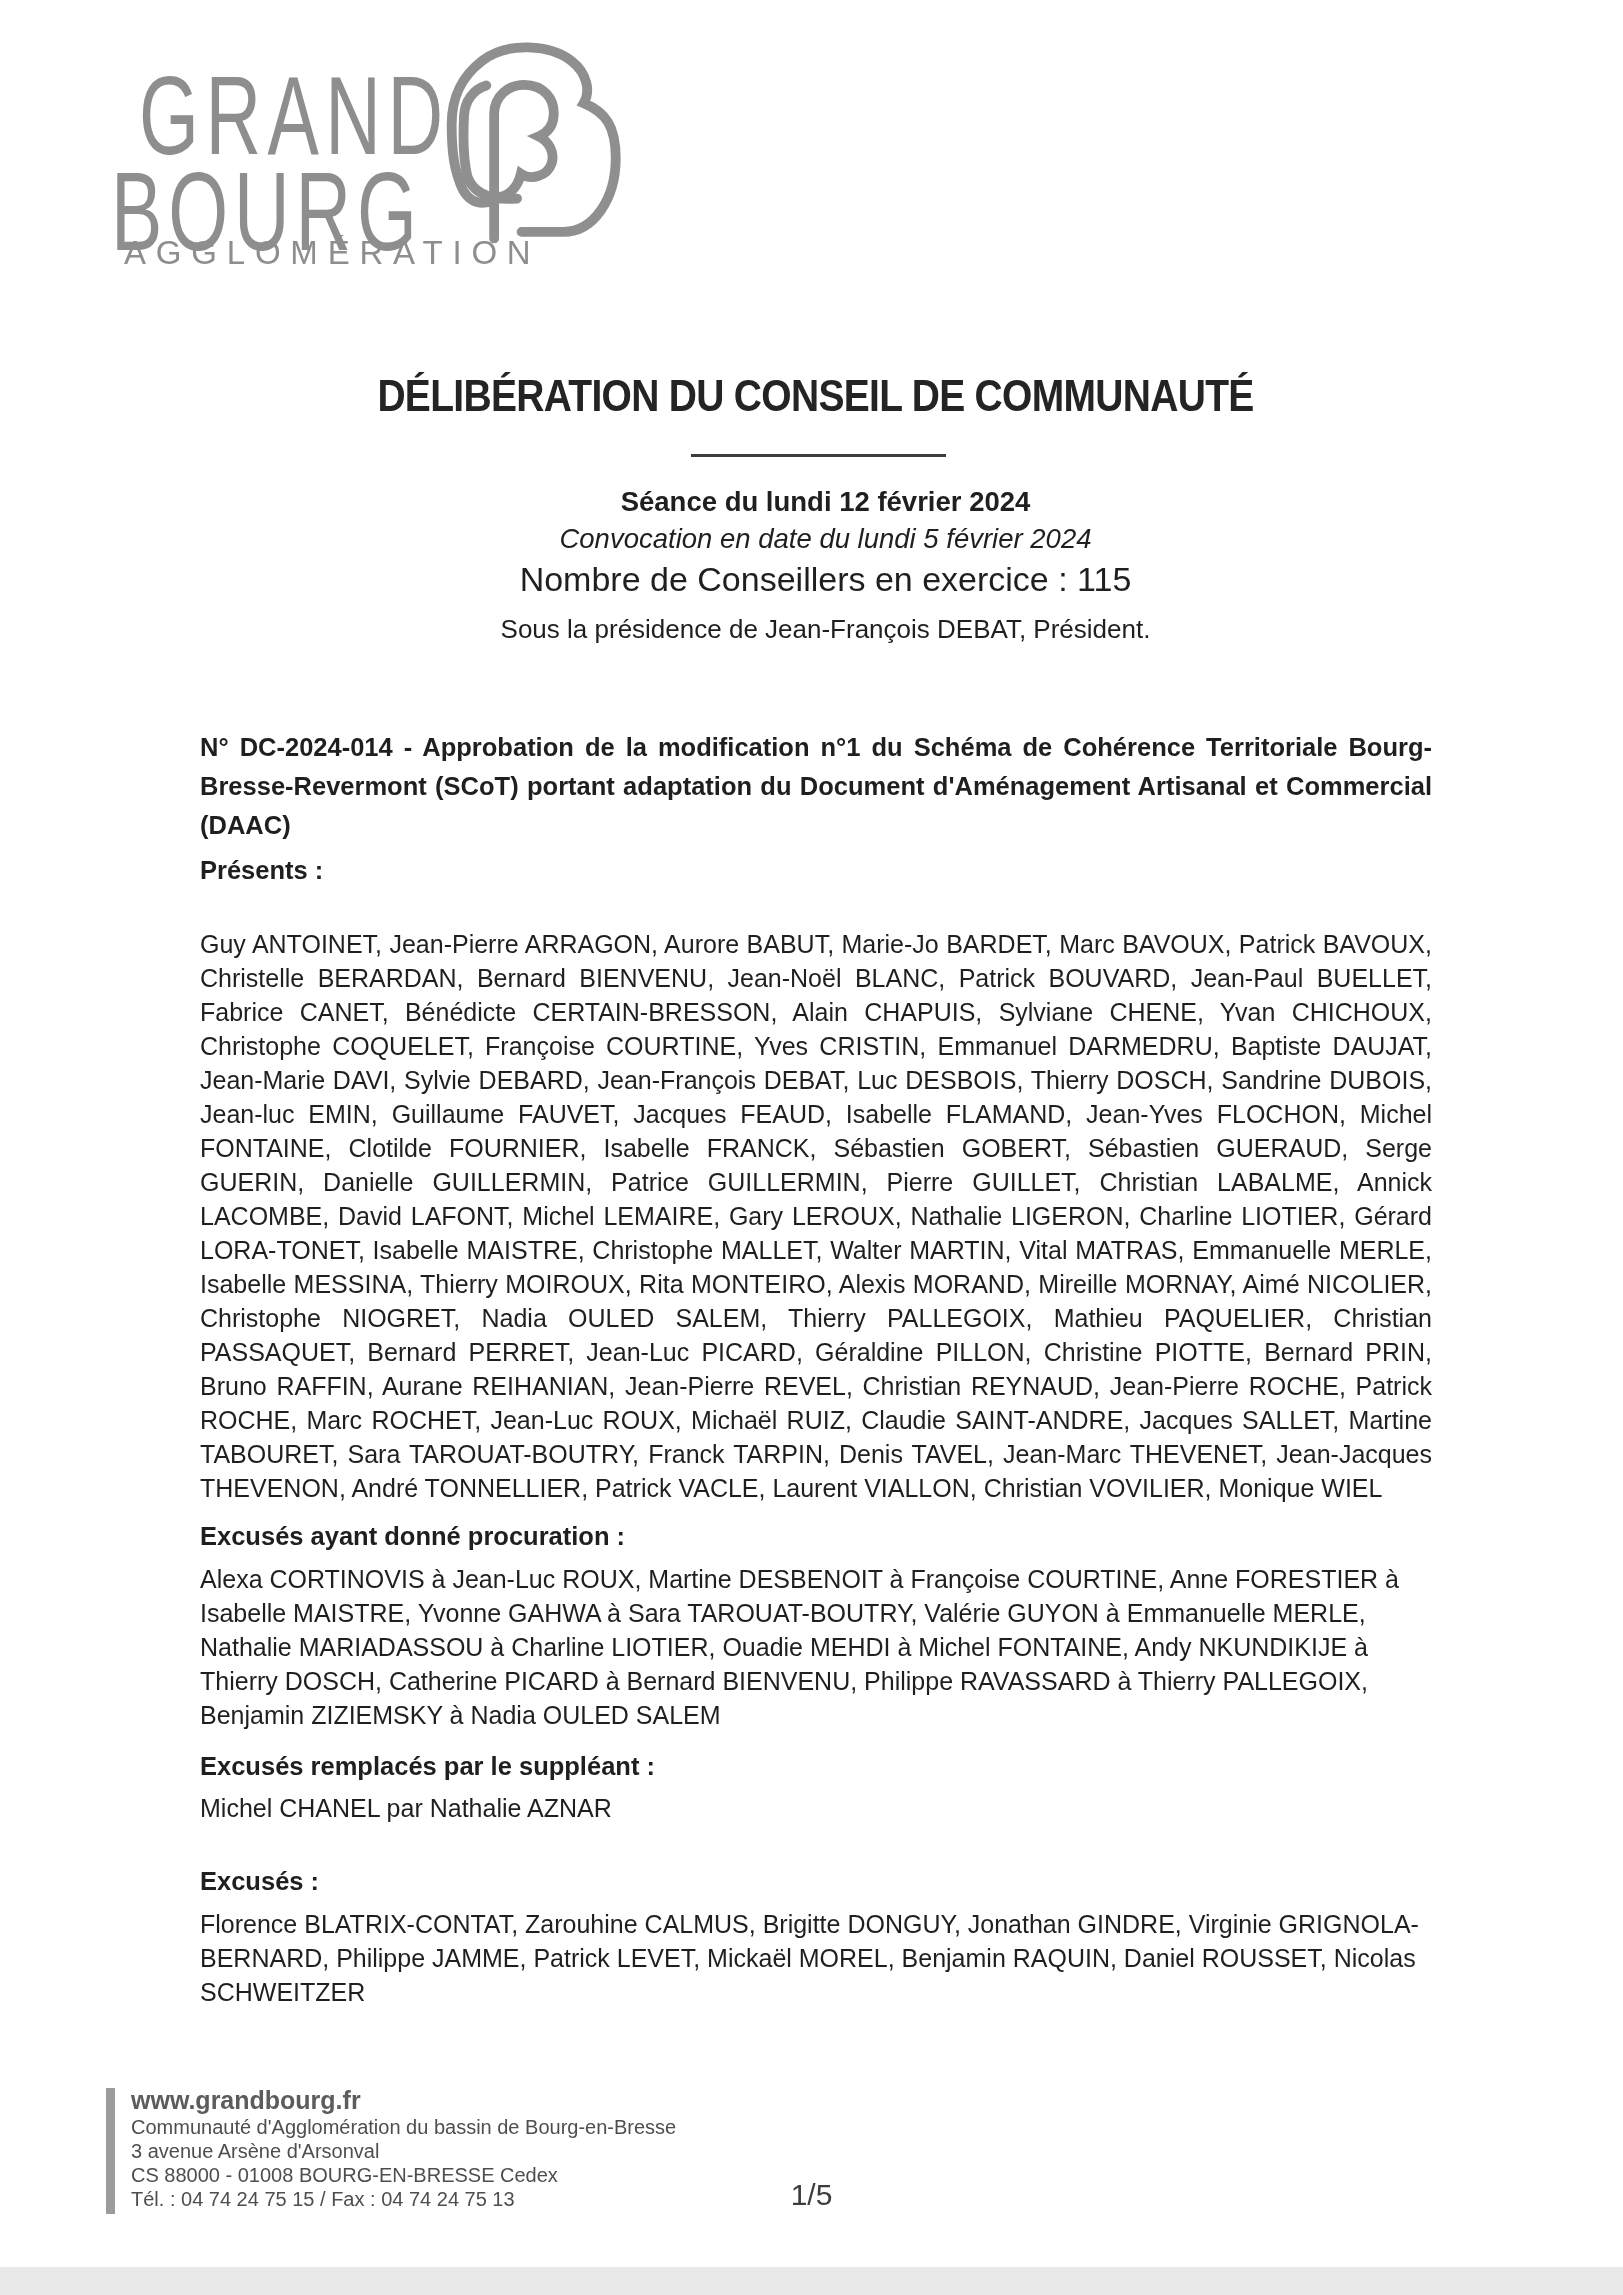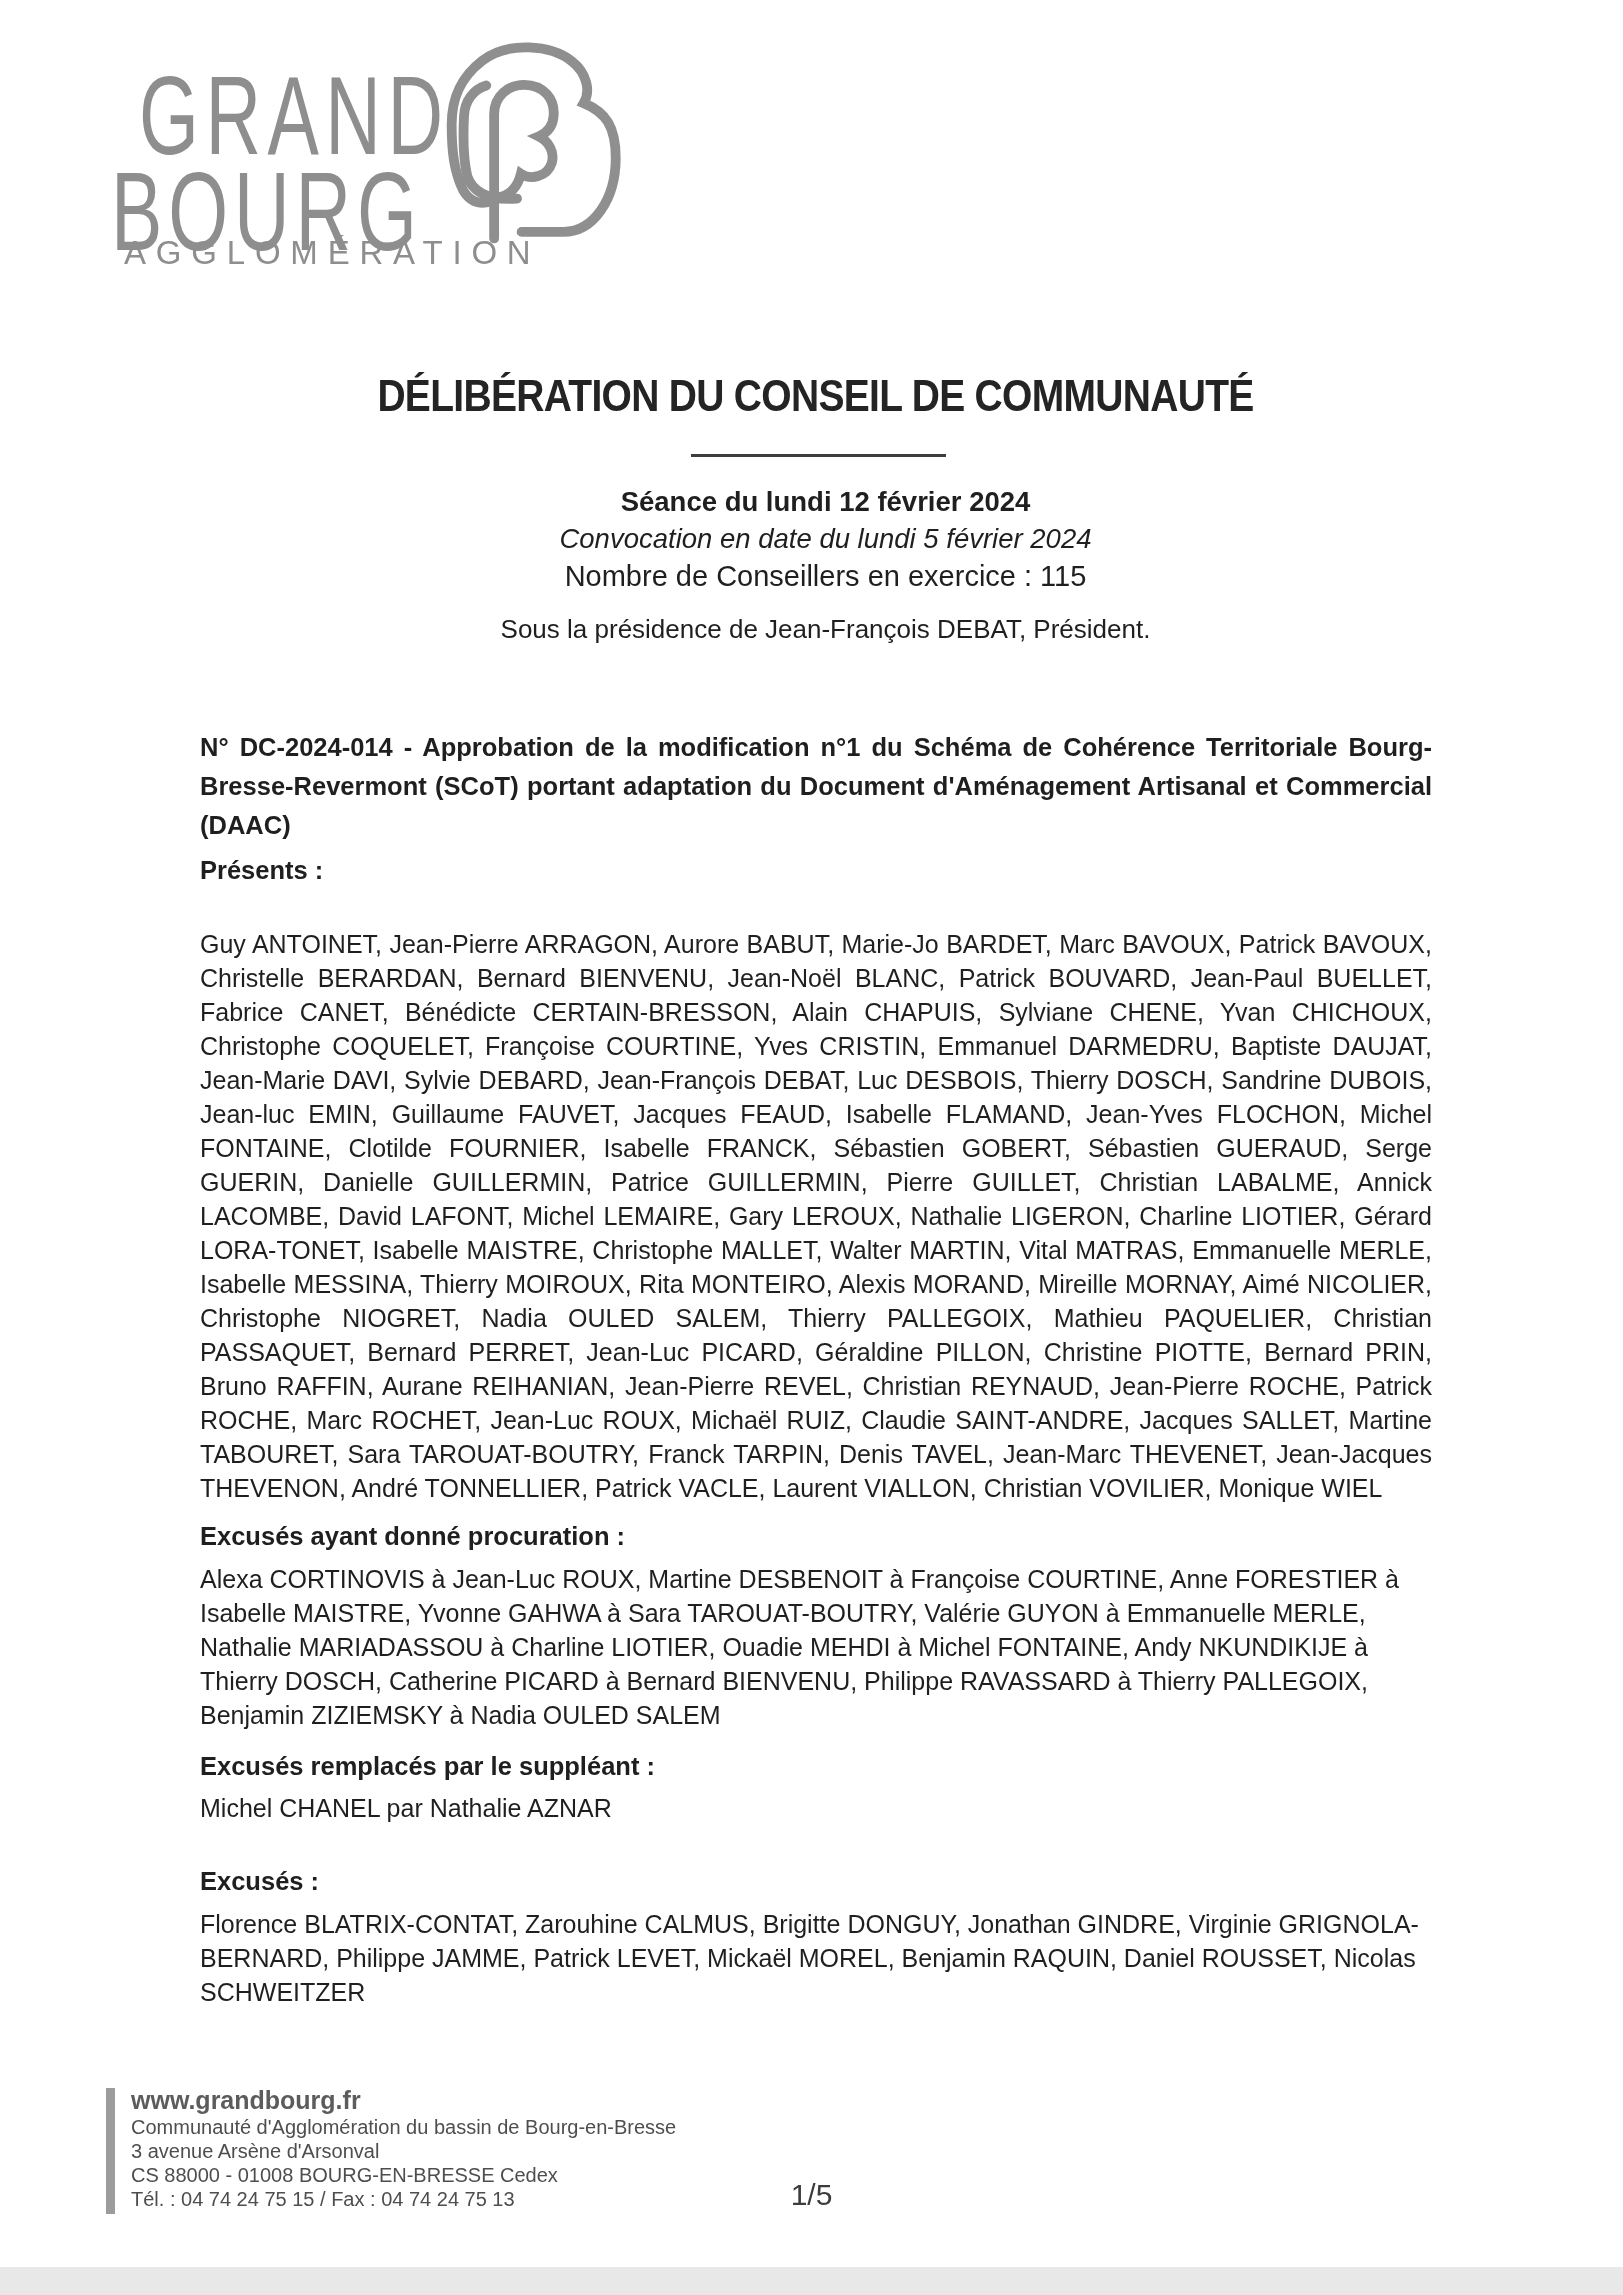--- a/index.html
+++ b/index.html
@@ -36,21 +36,21 @@
     letter-spacing:-0.7px;
     color:#242424;
   }
   .doc-title .stretch{display:inline-block;transform:scaleY(1.12);transform-origin:top center;}
   .title-rule{left:691px;top:454px;width:255px;height:2.6px;background:#3d3d3d;}
 
   
   .center-line{left:0;right:0;text-align:center;white-space:nowrap;margin-left:28px;}
   .seance{top:486px;font-size:27.5px;font-weight:bold;}
   .convocation{top:523px;font-size:27.5px;font-style:italic;}
-  .conseillers{top:560px;font-size:29px;}
+  .conseillers{top:560px;font-size:34px;}
   .presidence{top:614px;font-size:26px;}
 
   
   .body-col{left:200px;width:1232px;}
   .subject{top:728px;font-size:25.5px;font-weight:bold;line-height:39px;text-align:justify;}
   .sec-label{font-size:25.5px;font-weight:bold;}
   .sec-text{font-size:25px;line-height:34px;}
   .justified{text-align:justify;margin-top:32px;}
   .lbl-presents{top:856px;}
   .txt-presents{top:895px;}

